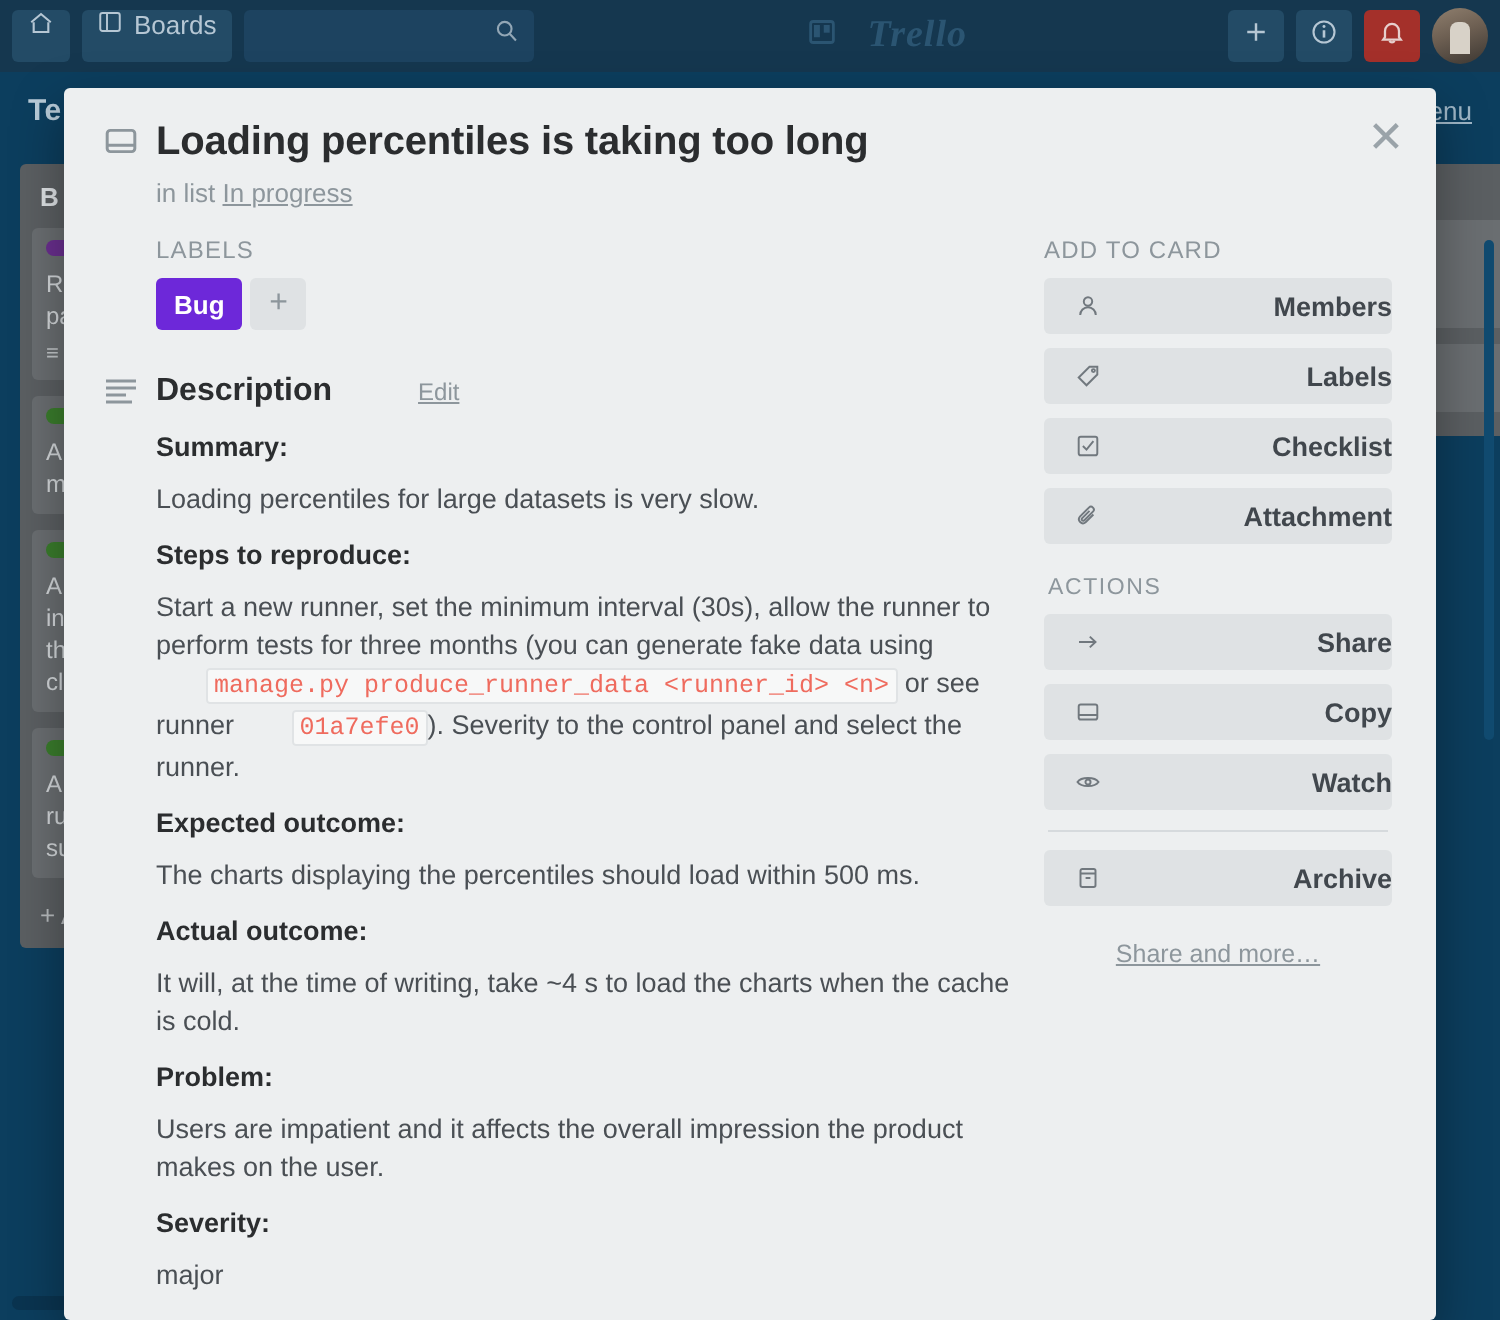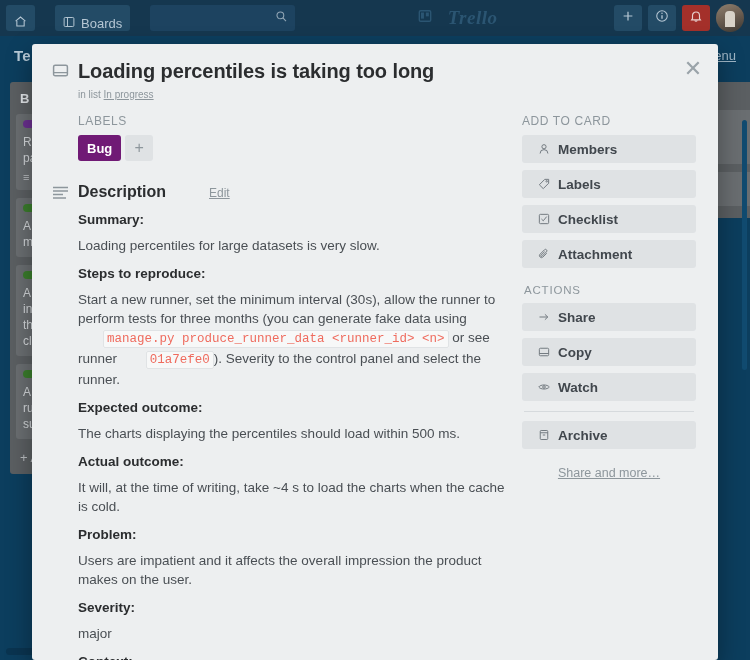--- a/index.html
+++ b/index.html
@@ -89,23 +89,23 @@
     position: absolute; left: 0; top: 0;
     width: 750px; height: 36px;
     background: #15374f;
     display: flex; align-items: center;
     padding: 0 6px;
   }
   .nav-btn {
     height: 26px; min-width: 28px;
     background: #234b66;
     border-radius: 3px;
-    display: flex; align-items: flex-end; gap: 6px;
+    display: flex; align-items: flex-start; gap: 6px;
     padding: 0 8px;
-    margin-right: 20px;
+    margin-right: 6px;
     color: #b6c7d4; font-size: 13px;
   }
   .nav-search {
     height: 26px; width: 145px;
     background: #1d4360;
     border-radius: 3px;
     display: flex; align-items: center;
     justify-content: flex-end;
     padding-right: 7px;
     margin-right: 6px;
@@ -165,21 +165,21 @@
     position: absolute; left: 20px; top: 18px;
     color: #8d969c;
   }
   .card-title {
     font-size: 20px; font-weight: bold; color: #2b2d2f;
     line-height: 26px;
     letter-spacing: -.1px;
   }
   .card-sub {
     margin-top: 5px;
-    font-size: 10px; color: #8d969c;
+    font-size: 13px; color: #8d969c;
   }
   .card-sub a {
     color: #8d969c; text-decoration: underline;
   }
 
   .modal-body { display: flex; padding-top: 14px; }
   .col-main { width: 490px; padding-left: 46px; padding-right: 10px; }
   .col-side { width: 196px; padding-right: 22px; }
 
   .section-caption {
@@ -235,21 +235,21 @@
     margin-left: 25px;
   }
 
   .side-btn {
     height: 28px;
     background: #dfe2e4;
     border-radius: 3px;
     display: flex; align-items: center;
     padding-left: 16px; gap: 8px;
     margin-bottom: 7px;
-    color: #41474d; font-size: 13.5px; font-weight: bold;
+    color: #41474d; font-size: 13.5px; font-weight: bold; justify-content: space-between;
   }
   .side-btn .ic { color: #71787e; display: flex; }
   .side-divider {
     height: 1px; background: #d6dadd;
     margin: 10px 2px 9px 2px;
   }
   .side-caption {
     font-size: 11.5px; color: #8d969c;
     letter-spacing: .8px;
     margin: 16px 0 7px 2px;
@@ -397,21 +397,21 @@
       <a href="#">In progress</a>
     </div>
   </div>
 
   <div class="modal-body">
 
     <div class="col-main">
 
       <div class="section-caption">LABELS</div>
       <div class="labels-row">
-        <div class="label-chip" style="background:#701a75">Bug</div>
+        <div class="label-chip" style="background:#6d28d9">Bug</div>
         <div class="label-add">
           <span>+</span>
         </div>
       </div>
 
       <div class="desc-head">
         <span class="desc-icon">
           <svg width="17" height="13" viewBox="0 0 17 13" stroke="#8d969c" stroke-width="1.5">
             <path d="M1 1.5 H16 M1 5 H16 M1 8.5 H11 M1 12 H14"></path>
           </svg>

